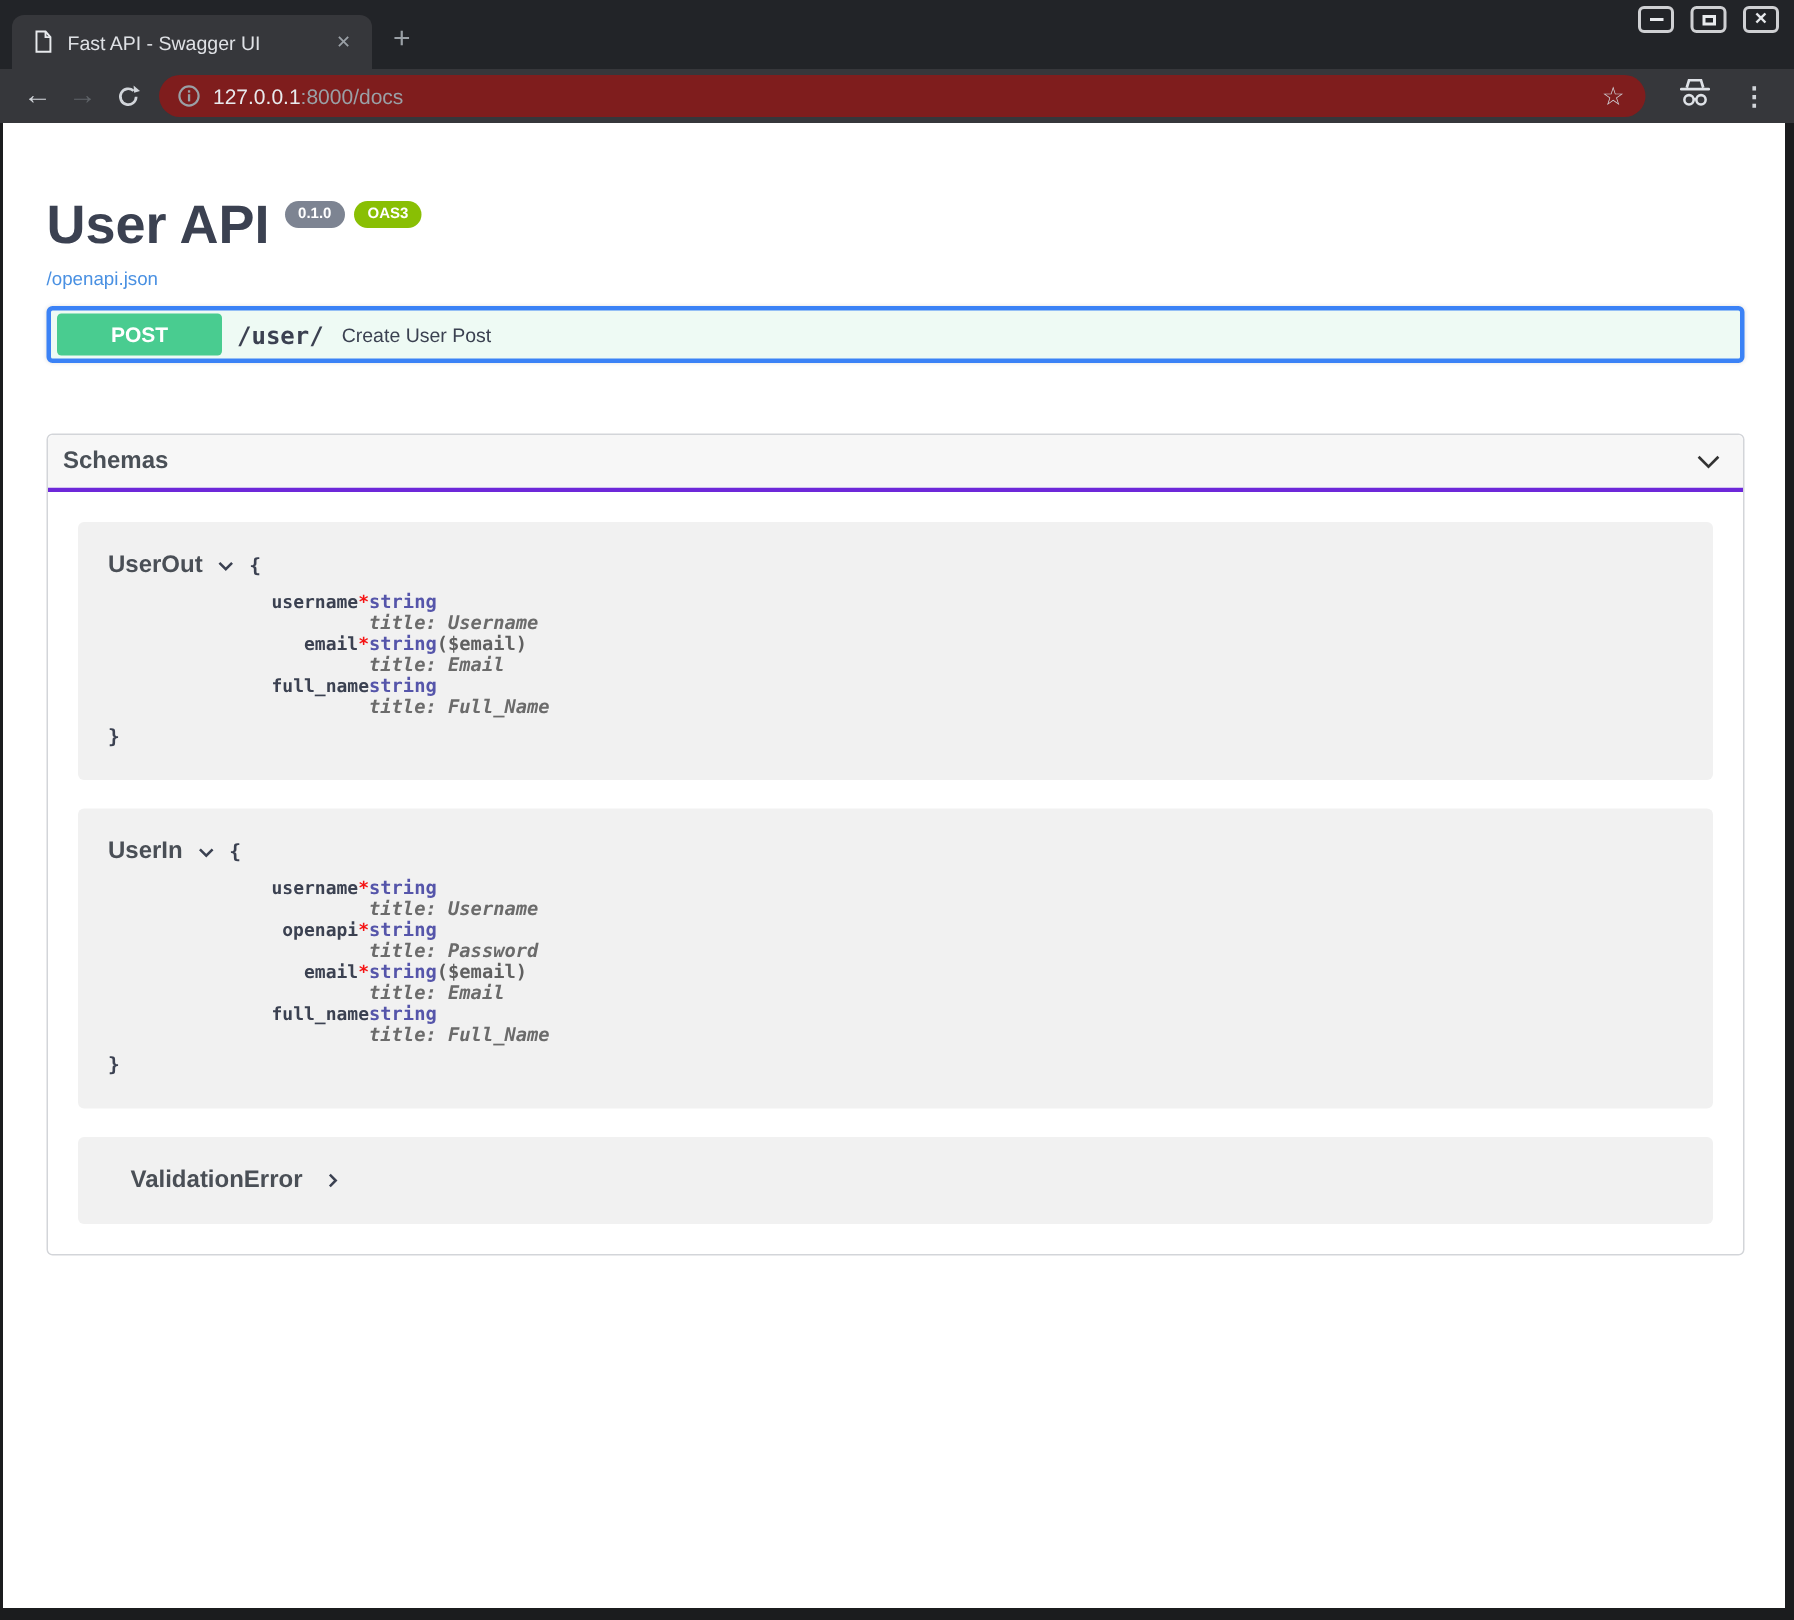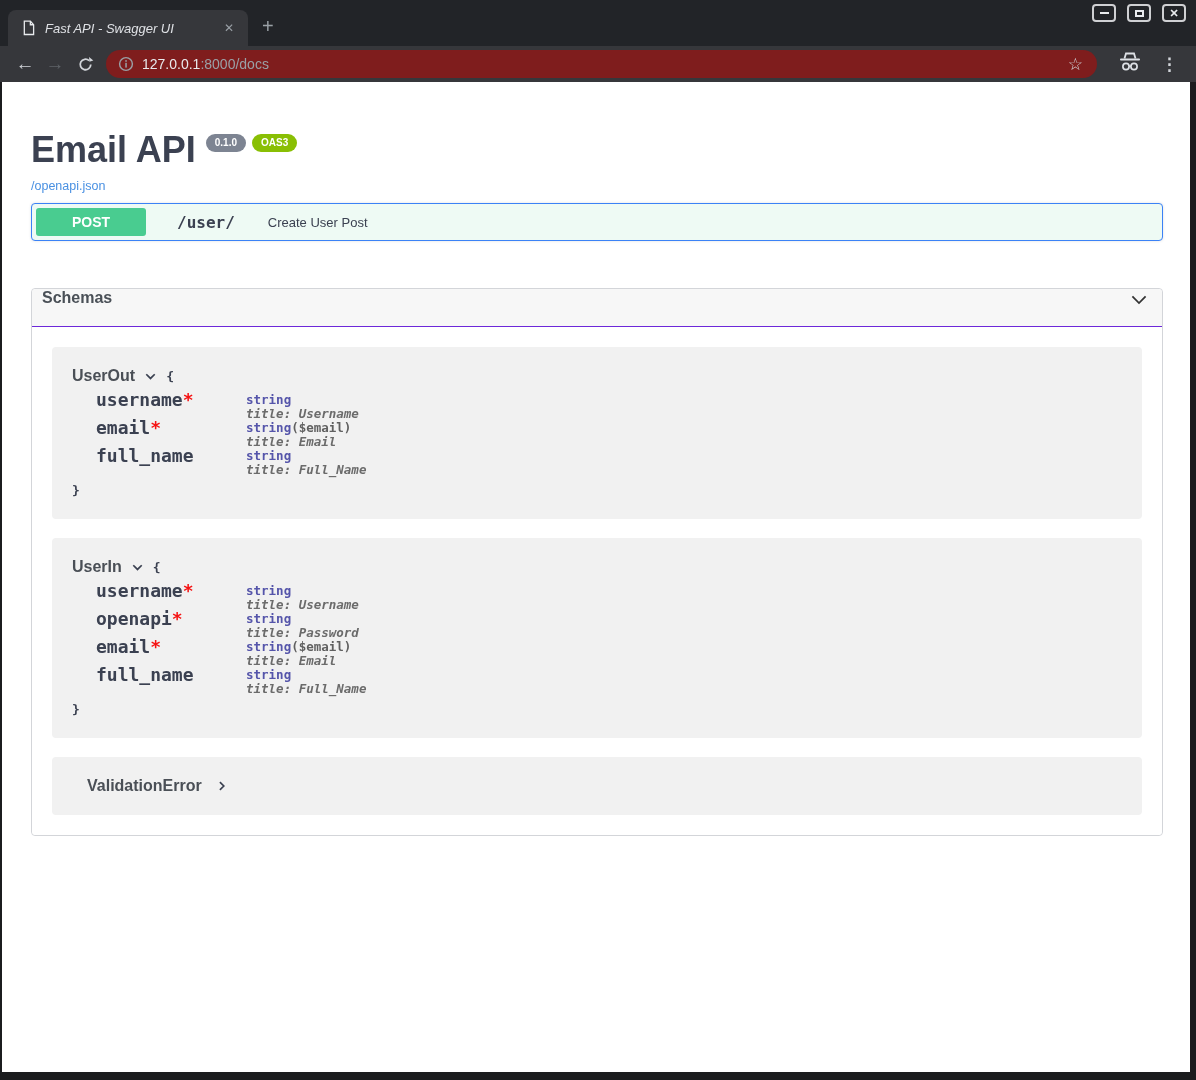--- a/index.html
+++ b/index.html
@@ -3,21 +3,21 @@
 <meta charset="utf-8">
 <style>
   * { margin:0; padding:0; box-sizing:border-box; }
   html,body { width:1196px; height:1080px; }
   body { font-family:"Liberation Sans", sans-serif; background:#1b1c1e; position:relative; overflow:hidden; }
 
   
   .chrome-top { position:absolute; top:0; left:0; width:1196px; height:46px; background:#222428; }
   .tab { position:absolute; left:8px; top:10px; width:240px; height:36px; background:#36373b;
          border-radius:8px 8px 0 0; display:flex; align-items:center; padding:0 10px 0 14px; }
-  .tab-title { color:#dfe1e5; font-size:13px; margin-left:10px; white-space:nowrap; overflow:hidden;font-style:italic; }
+  .tab-title { color:#dfe1e5; font-size:13px; margin-left:10px; white-space:nowrap; overflow:hidden; }
   .tab-close { margin-left:auto; color:#9aa0a6; font-size:12px; width:18px; height:18px;
                display:flex; align-items:center; justify-content:center; }
   .newtab-btn { position:absolute; left:262px; top:16px; color:#9aa0a6; font-size:20px; line-height:20px; }
 
   .win-controls { position:absolute; right:10px; top:4px; display:flex; gap:11px; }
   .win-btn { width:24px; height:18px; border:2px solid #cfd0d3; border-radius:4px;
              display:flex; align-items:center; justify-content:center; }
   .win-btn .bar { width:9px; height:2px; background:#e8eaed; }
   .win-btn .box { width:9px; height:7px; border:2px solid #e8eaed; }
   .win-btn .x { color:#e8eaed; font-size:11px; line-height:11px; font-weight:bold; }
@@ -47,45 +47,45 @@
   .badges { display:flex; gap:6px; margin:4px 0 0 10px; }
   .badge { color:#fff; font-size:10px; font-weight:bold; padding:3px 9px; border-radius:10px; line-height:12px; }
   .badge.version { background:#7d8492; }
   .badge.oas { background:#89bf04; }
   .spec-link { display:inline-block; margin-top:9px; font-size:12.5px; color:#4990e2; text-decoration:none; }
 
   .tag-head { margin-top:51px; display:flex; align-items:center; justify-content:space-between;
               padding:0 10px 10px 8px; border-bottom:1px solid #cfd0d2; }
   .tag-head h3 { font-size:24px; color:#3b4151; font-weight:700; }
 
-  .opblock { margin-top:9px; height:38px; border:1px solid #3b82f6; background:#eefaf4;
+  .opblock { margin-top:9px; height:38px; border:3px solid #3b82f6; background:#eefaf4;
              border-radius:4px; display:flex; align-items:center; padding:0 10px 0 4px;
-             box-shadow:0 0 3px rgba(0,0,0,.12);gap:21px; }
+             box-shadow:0 0 3px rgba(0,0,0,.12); }
   .method-btn { width:110px; height:28px; background:#49cc90; border:none; border-radius:3px;
                 color:#fff; font-weight:bold; font-size:14px; font-family:"Liberation Sans",sans-serif; }
   .op-path { font-family:"DejaVu Sans Mono", monospace; font-weight:bold; font-size:16px;
              color:#3b4151; margin-left:10px; }
   .op-summary { font-size:13px; color:#3b4151; margin-left:12px; }
 
   .schemas { margin-top:47px; border:1px solid #d3d5d9; border-radius:4px; }
-  .schemas-head { height:38px; background:#f7f7f7; border-bottom:1px solid #6d28d9;
-                  display:flex; align-items:flex-start; justify-content:space-between; padding:0 12px 0 10px;
+  .schemas-head { height:38px; background:#f7f7f7; border-bottom:3px solid #6d28d9;
+                  display:flex; align-items:center; justify-content:space-between; padding:0 12px 0 10px;
                   border-radius:4px 4px 0 0; }
   .schemas-head h4 { font-size:16px; color:#4a5057; font-weight:700; }
   .schemas-body { padding:20px; background:#fff; border-radius:0 0 4px 4px; }
 
   .model-box { background:#f1f1f1; border-radius:4px; padding:20px; margin-bottom:19px; }
   .model-box:last-child { margin-bottom:0; }
   .model-title-row { display:flex; align-items:center; gap:9px; }
   .model-title { font-size:16px; font-weight:700; color:#4a4f56; }
   .brace { font-family:"DejaVu Sans Mono", monospace; font-weight:700; font-size:13px; color:#3b4151; }
   .props { margin:8px 0 4px 24px; }
   .prop-row { display:flex; margin-bottom:0; }
   .prop-name { width:150px; flex:none; font-family:"DejaVu Sans Mono",monospace; font-weight:700;
-               font-size:18px; line-height:14px; color:#3b4151; }
+               font-size:12px; line-height:14px; color:#3b4151;text-align:right; }
   .req-star { color:#f51313; }
   .prop-val { font-family:"DejaVu Sans Mono",monospace; font-weight:700; font-size:12.5px; line-height:14px; }
   .prop-type { color:#5555aa; }
   .prop-format { color:#606060; }
   .prop-title-line { color:#6b6b6b; font-style:italic; }
   .prop-block { height:28px; }
   .collapsed-row { display:flex; align-items:center; gap:14px;margin-left:15px; }
 
   .chev { display:block; }
 </style>
@@ -144,21 +144,21 @@
     </svg>
   </span>
   <span class="menu-dots">⋮</span>
 </div>
 
 <div class="page">
   <div class="wrap">
 
     <div class="info">
       <div class="api-title">
-        <h1>Email API</h1>
+        <h1>User API</h1>
         <span class="badges">
           <span class="badge version">0.1.0</span>
           <span class="badge oas">OAS3</span>
         </span>
       </div>
       <a class="spec-link" href="#">/openapi.json</a>
     </div>
 
 
     <div class="opblock">

